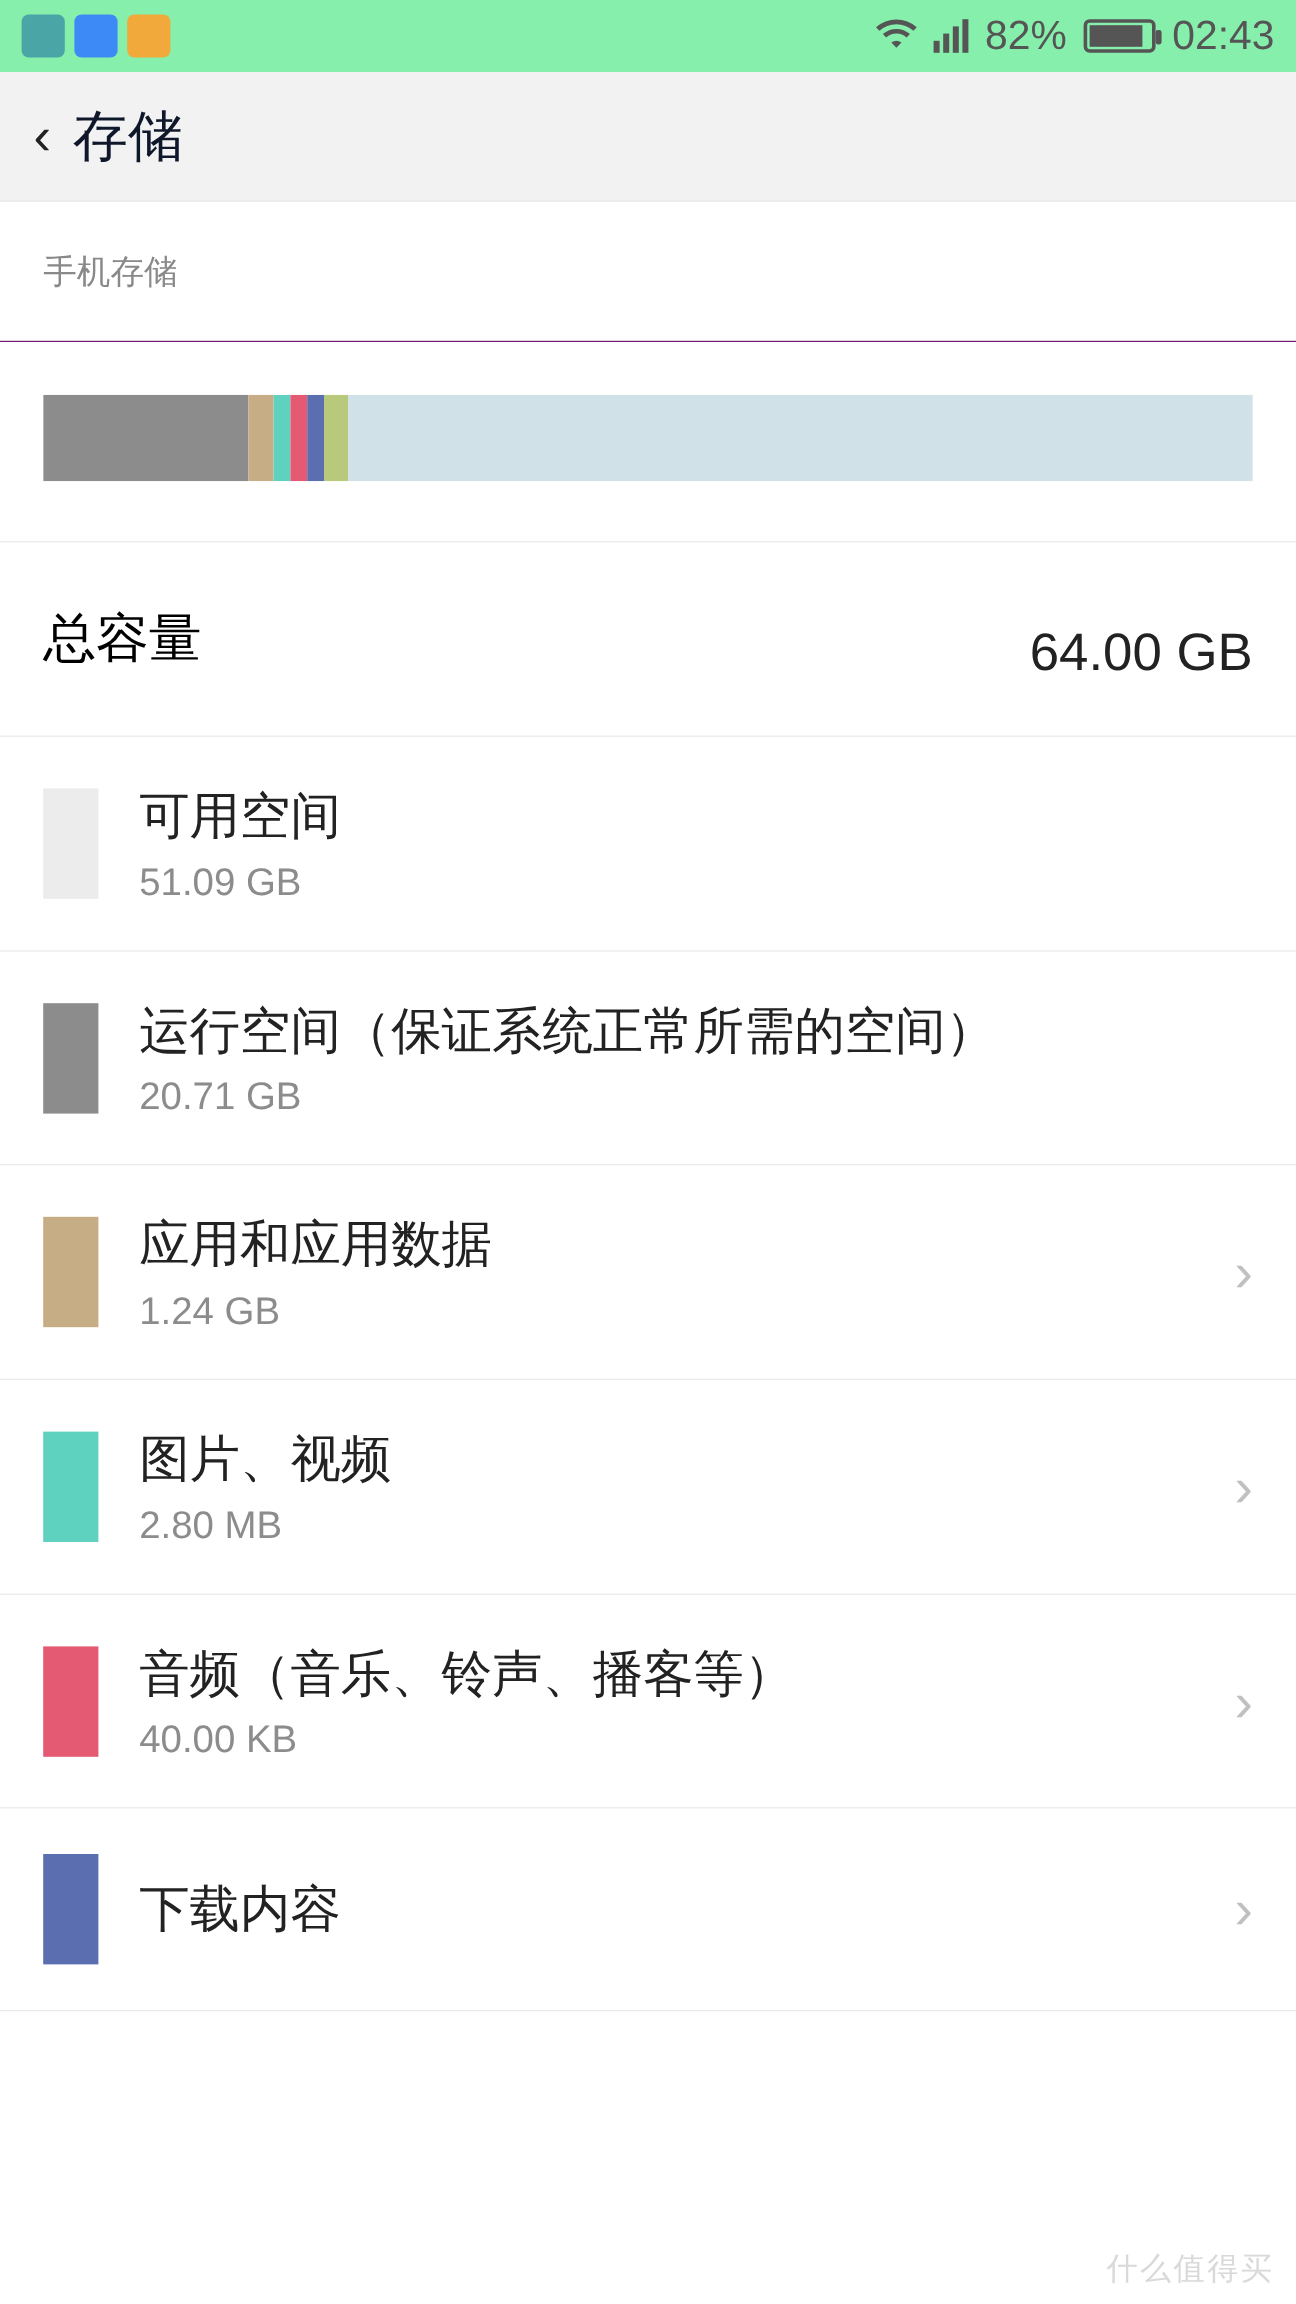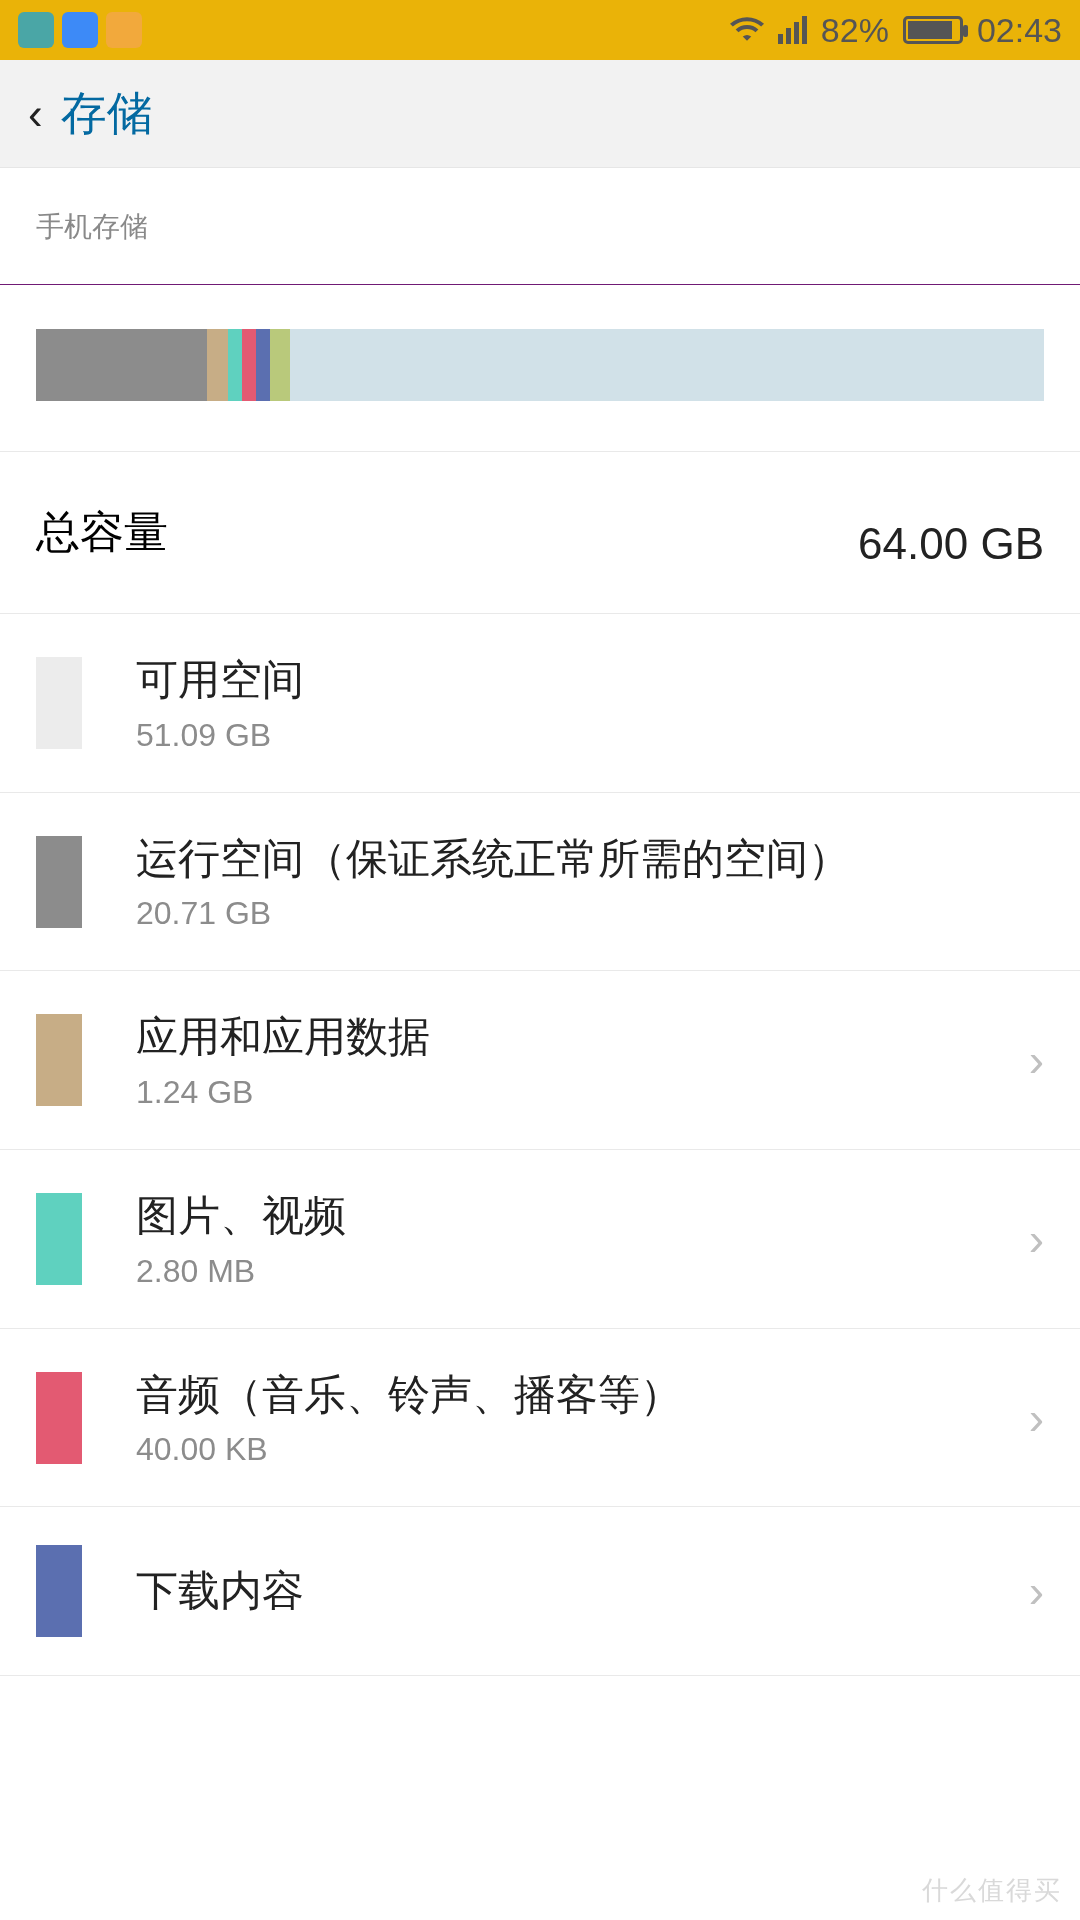--- a/index.html
+++ b/index.html
@@ -1,40 +1,40 @@
 <!DOCTYPE html>
 <html><head>
   <meta charset="utf-8">
   <style>
     * { margin:0; padding:0; box-sizing:border-box; }
     html, body { width:1080px; height:1920px; font-family:"Helvetica Neue",Arial,"PingFang SC","Microsoft YaHei",sans-serif; background:#fff; color:#333; overflow:hidden; }
     
-    .status-bar { height:60px; background:#eab308; display:flex; align-items:center; justify-content:space-between; padding:0 18px; }
+    .status-bar { height:60px; background:#86efac; display:flex; align-items:center; justify-content:space-between; padding:0 18px; }
     .sb-left { display:flex; gap:8px; align-items:center; }
     .sb-icon { width:36px; height:36px; border-radius:6px; display:flex; align-items:center; justify-content:center; font-size:22px; color:#fff; }
     .sb-right { display:flex; align-items:center; gap:14px; color:#555; font-size:34px; }
     .sb-batt { width:60px; height:28px; border:3px solid #555; border-radius:5px; position:relative; }
     .sb-batt::after { content:""; position:absolute; right:-8px; top:6px; width:5px; height:12px; background:#555; border-radius:2px; }
     .sb-batt-fill { position:absolute; left:2px; top:2px; bottom:2px; width:82%; background:#555; }
     
     .header { height:108px; background:#f2f2f2; display:flex; align-items:center; padding:0 28px; border-bottom:1px solid #e6e6e6; gap:18px; }
     .back-chevron { font-size:44px; color:#222; line-height:1; }
-    .header-title { font-size:46px; color:#0369a1; font-weight:400; }
+    .header-title { font-size:46px; color:#0f172a; font-weight:400; }
     
     .section-head { padding:40px 36px 38px; font-size:28px; color:#898989; border-bottom:1px solid #701a75; }
     
     .bar-wrap { padding:44px 36px 50px; border-bottom:1px solid #e9e9e9; }
     .stacked-bar { height:72px; width:100%; display:flex; overflow:hidden; }
     .seg { height:100%; }
     
     .total-row { display:flex; align-items:center; justify-content:space-between; padding:44px 36px; border-bottom:1px solid #e9e9e9; }
     .total-label { font-size:44px; color:#000000; }
     .total-value { font-size:44px; color:#222;margin-top:23px; }
     
-    .row { display:flex; align-items:center; padding:38px 36px; border-bottom:1px solid #e9e9e9; position:relative;gap:20px; }
+    .row { display:flex; align-items:center; padding:38px 36px; border-bottom:1px solid #e9e9e9; position:relative; }
     .swatch { width:46px; height:92px; flex:0 0 46px; }
     .row-text { margin-left:34px; flex:1; min-width:0; }
     .row-title { font-size:42px; color:#222; line-height:1.35; }
     .row-sub { font-size:32px; color:#8c8c8c; margin-top:8px; }
     .chev { font-size:46px; color:#c0c0c0; padding-left:20px; }
     
     .wifi, .signal { display:inline-flex; align-items:flex-end; gap:3px; }
     .signal span { width:5px; background:#555; display:inline-block; }
     .signal span:nth-child(1){height:10px} .signal span:nth-child(2){height:16px}
     .signal span:nth-child(3){height:22px} .signal span:nth-child(4){height:28px}

